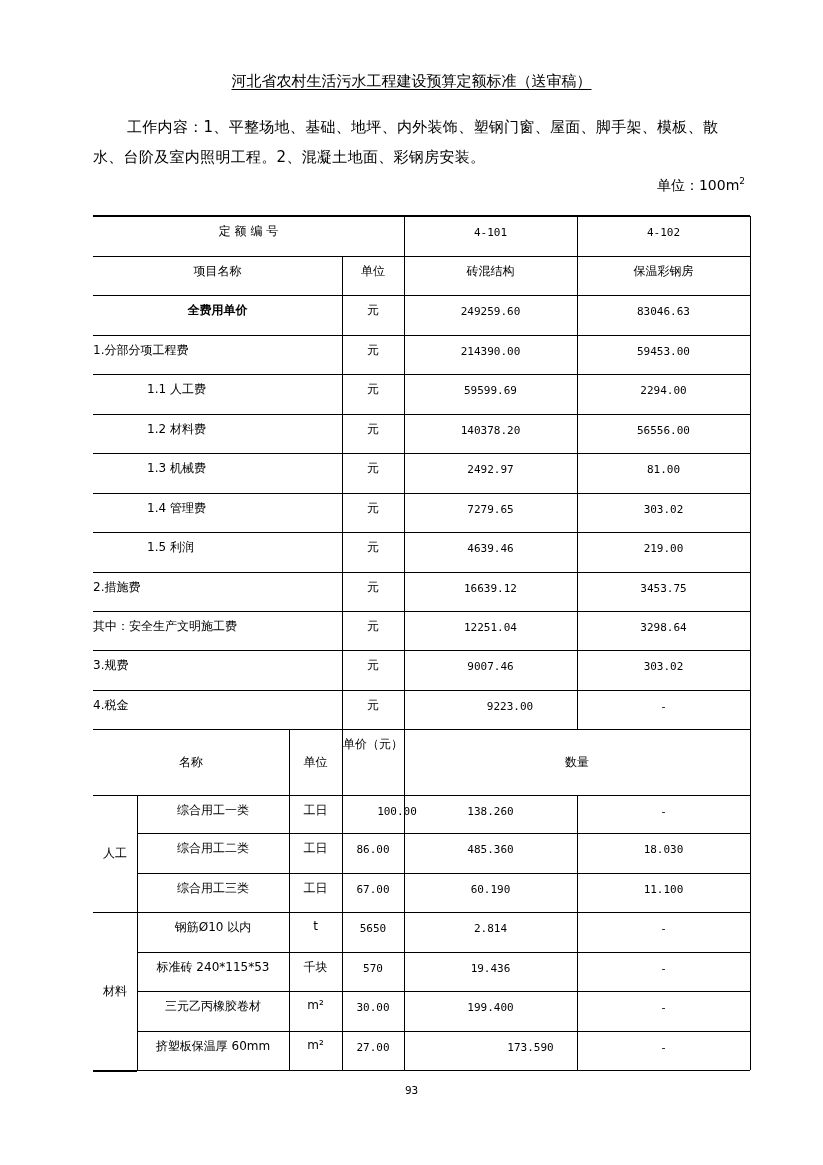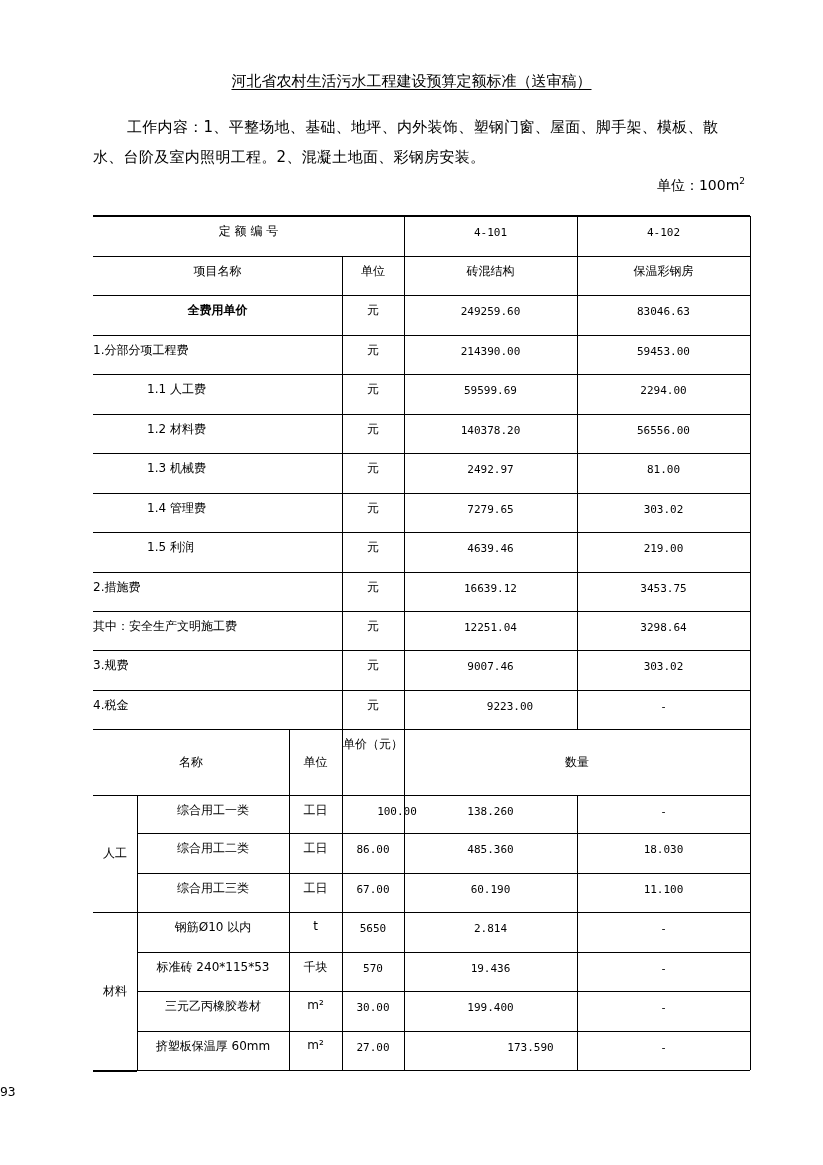--- a/index.html
+++ b/index.html
@@ -10,21 +10,21 @@
   .unit { position:absolute; right:78px; top:176px; font-size:14px; }
   .unit sup { font-size:9px; }
   .grid { position:absolute; left:0; top:0; width:823px; height:1165px; }
   .hl { position:absolute; height:0; border-top:1px solid #000; }
   .vl { position:absolute; width:0; border-left:1px solid #000; }
   .cell { position:absolute; display:flex; align-items:flex-start; justify-content:center; font-size:12px; box-sizing:border-box; padding-top:7px; }
   .cell.num { font-family:"DejaVu Sans Mono", monospace; font-size:11px; padding-top:10px; }
   .cell.left { justify-content:flex-start; }
   .cell.mid { align-items:center; padding-top:0; }
   .bold { font-weight:bold; }
-  .pagenum { position:absolute; left:0; width:823px; top:1084px; text-align:left; font-size:13px; font-family:"DejaVu Sans Mono", monospace; }
+  .pagenum { position:absolute; left:0; width:823px; top:1084px; text-align:center; font-size:11px; font-family:"DejaVu Sans Mono", monospace; }
 </style>
 </head>
 <body>
 
 <div class="title"><span>河北省农村生活污水工程建设预算定额标准（送审稿）</span></div>
 <div class="para">工作内容：1、平整场地、基础、地坪、内外装饰、塑钢门窗、屋面、脚手架、模板、散水、台阶及室内照明工程。2、混凝土地面、彩钢房安装。</div>
 <div class="unit"><span>单位：100</span>m<sup>2</sup></div>
 
 <div class="grid" id="grid">
     <div class="hl" style="left: 93px; width: 657px; top: 215px; border-top-width: 2px;"></div>

